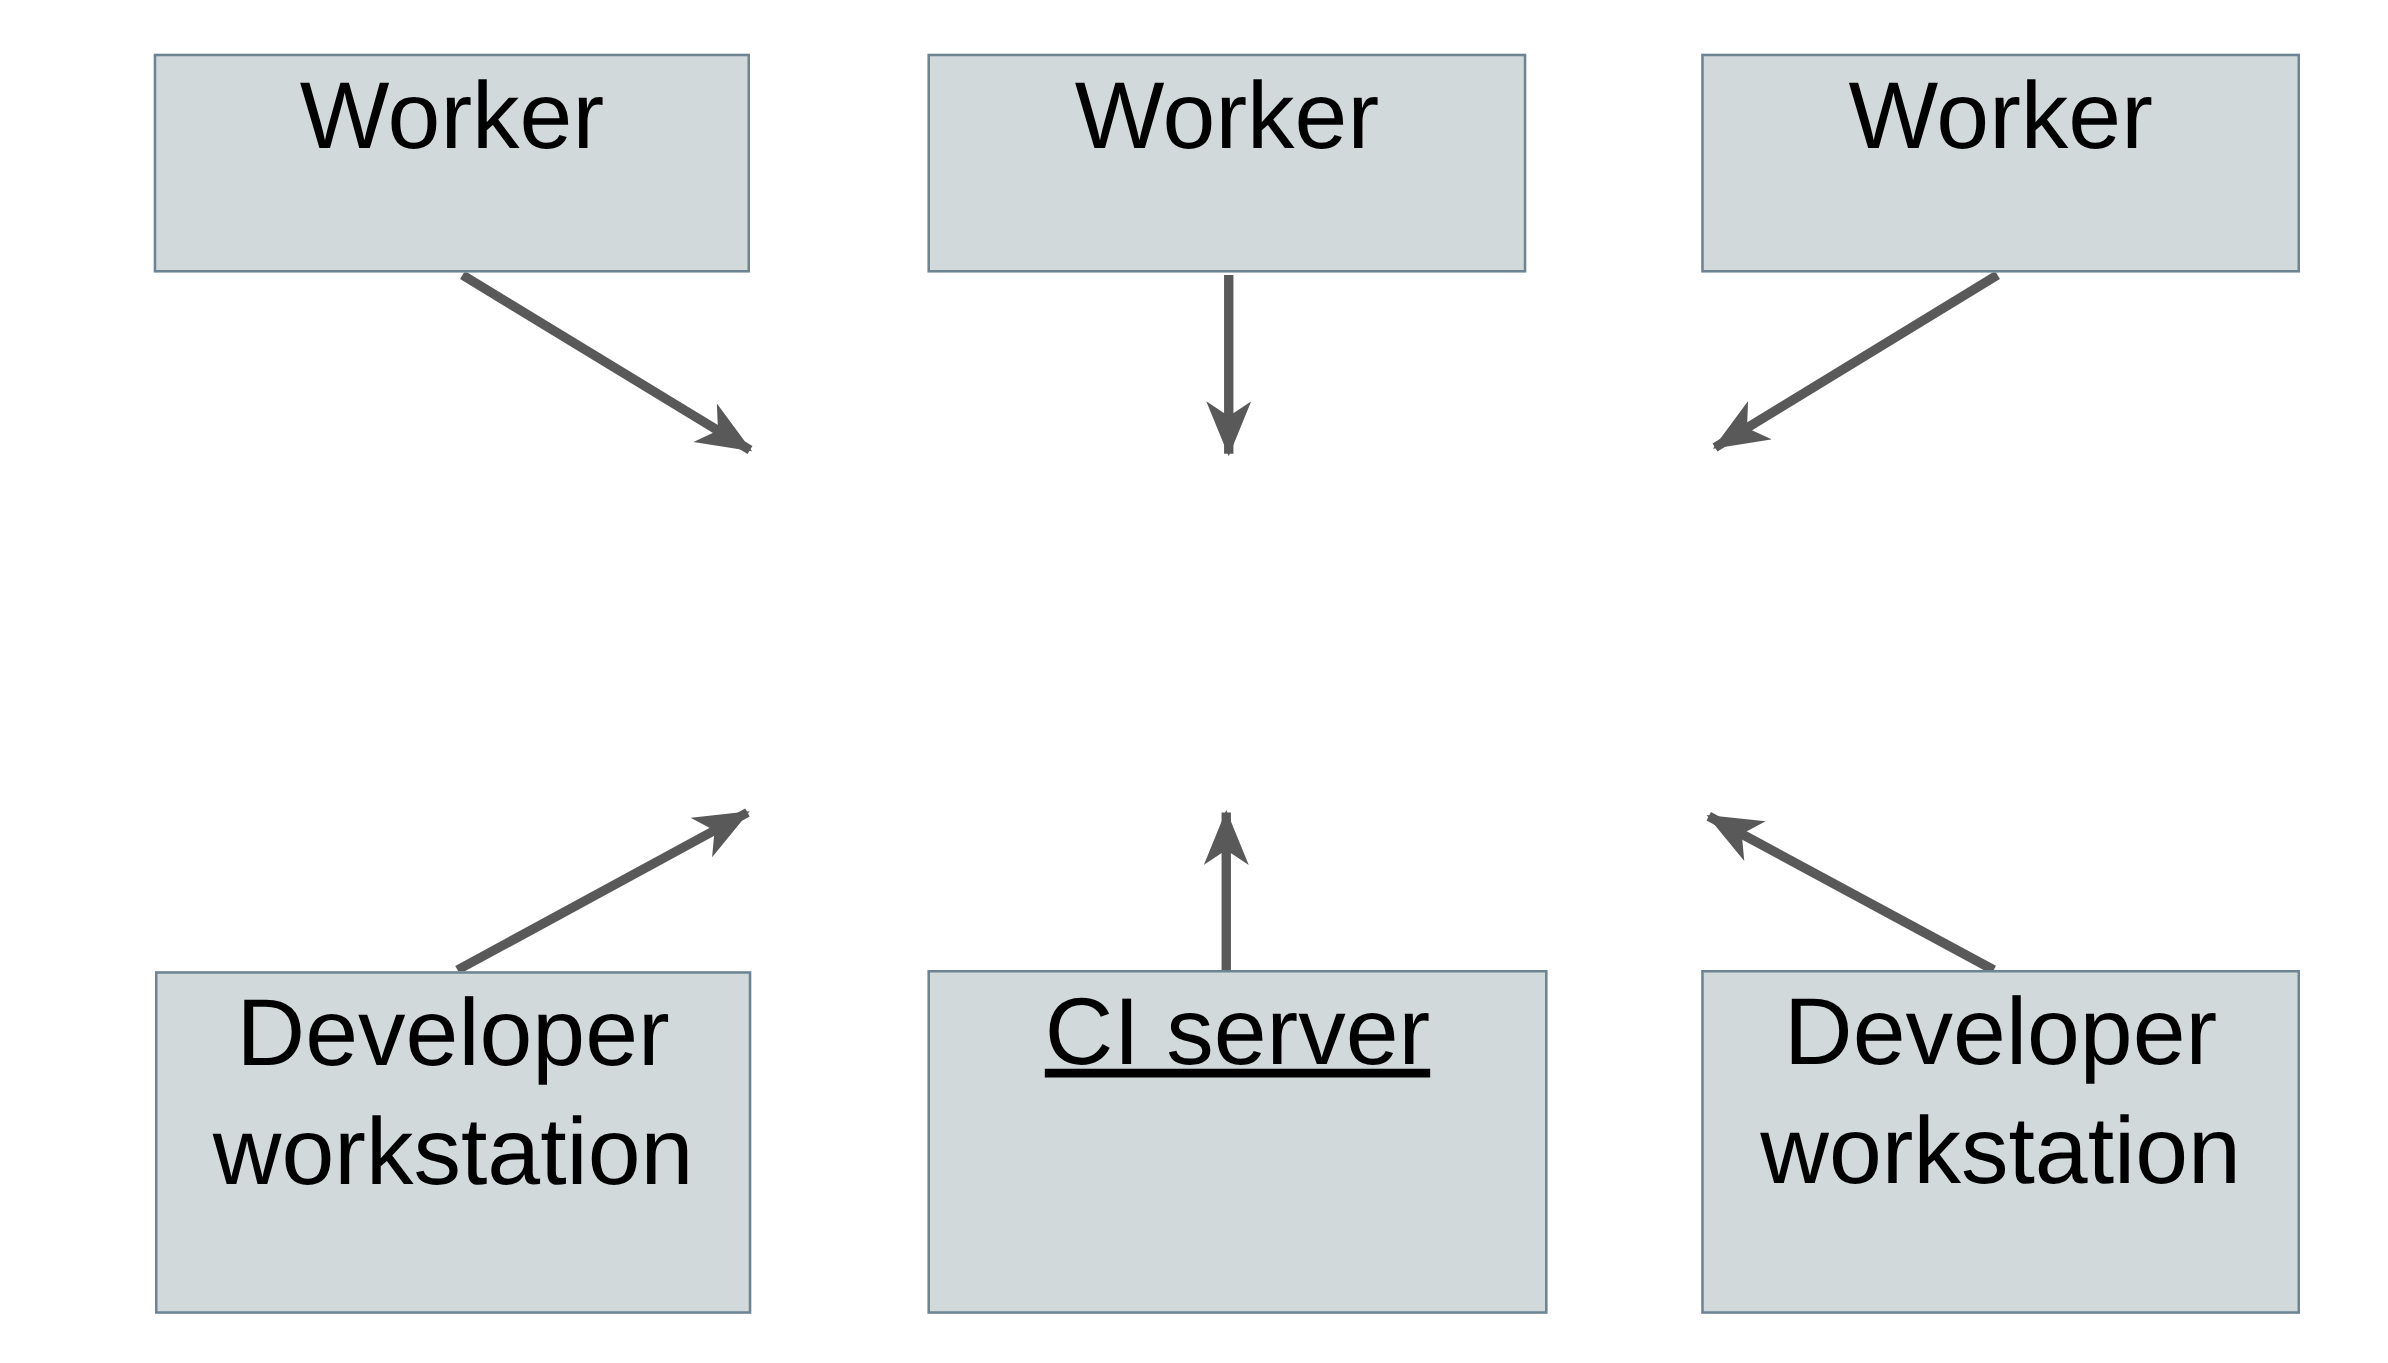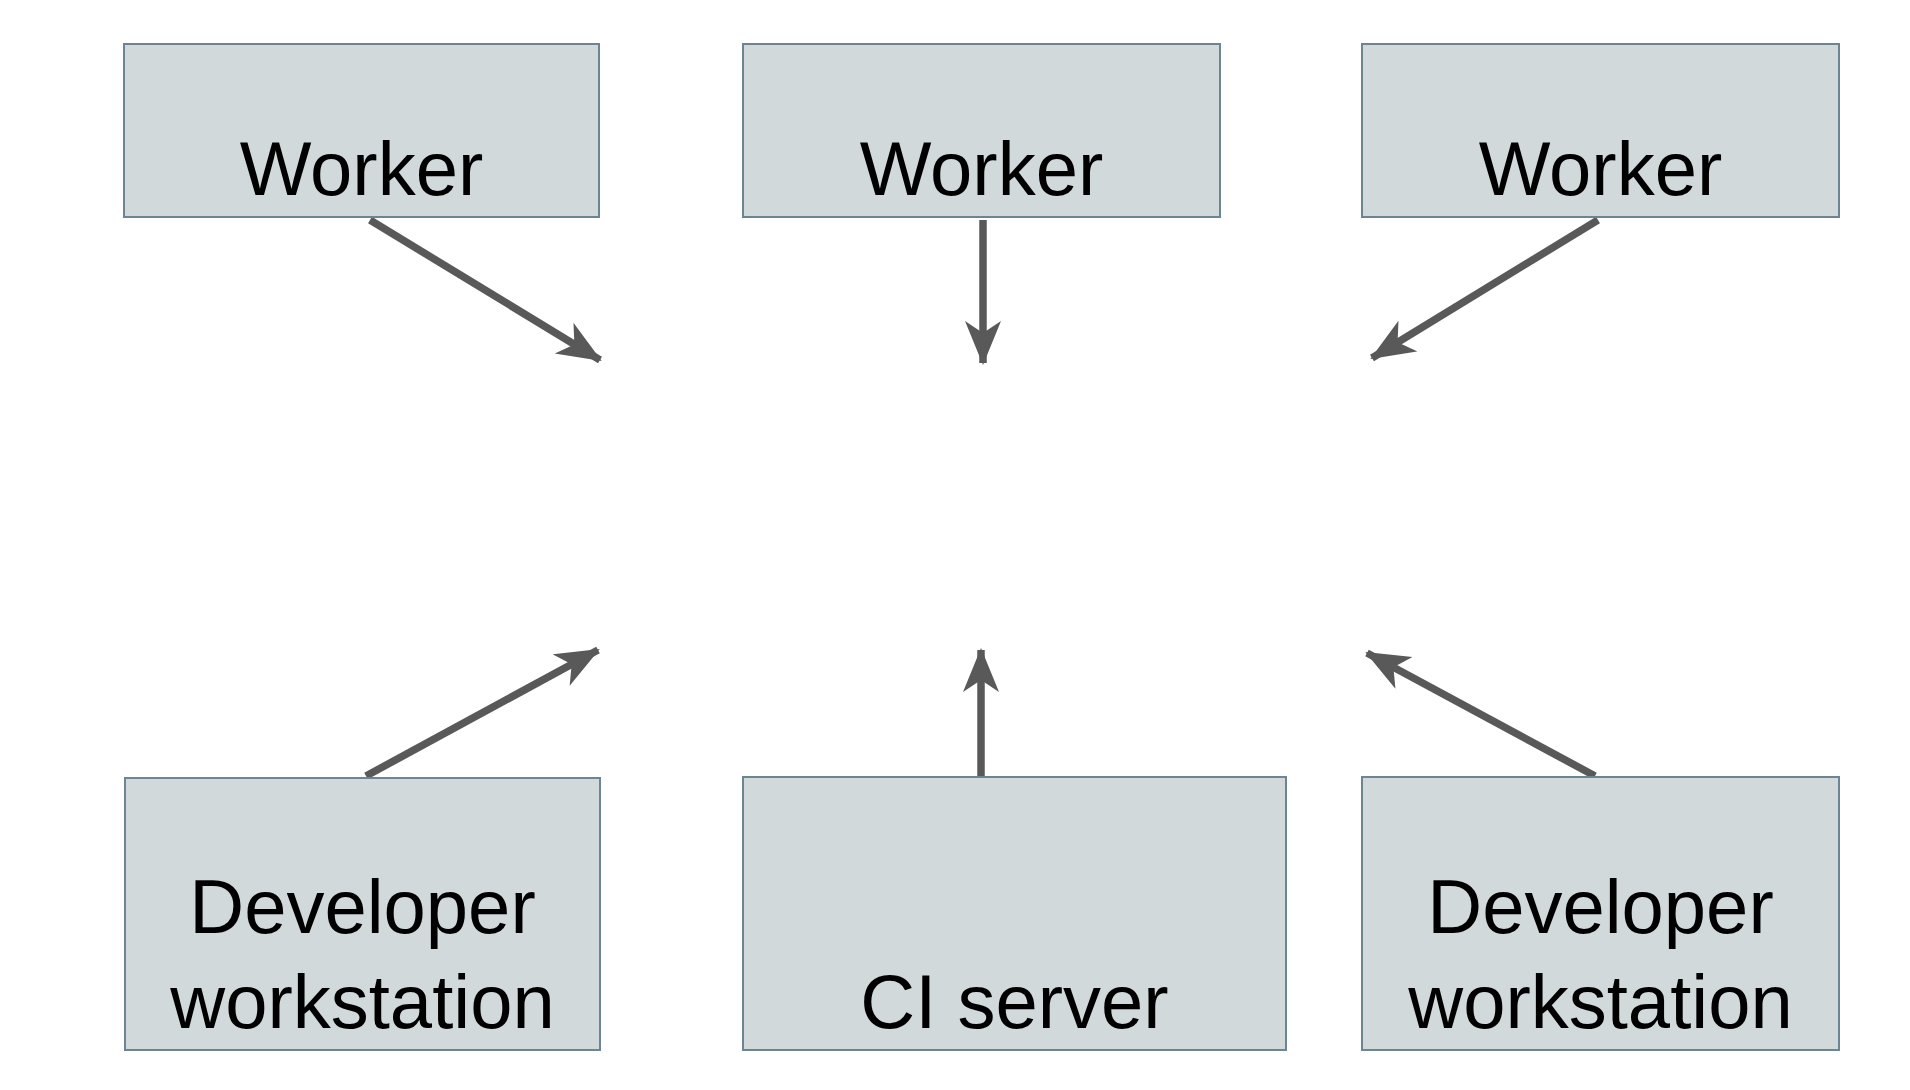--- a/index.html
+++ b/index.html
@@ -31,36 +31,36 @@
   .edges-layer line {
     stroke: var(--arrow-color);
     stroke-width: 7.5;
   }
   .arrowhead-path { fill: var(--arrow-color); }
   .node {
     position: absolute;
     background: var(--node-fill);
     border: 2.5px solid var(--node-border);
     display: flex;
-    align-items: flex-end;
+    align-items: flex-start;
     justify-content: center;
     text-align: center;
   }
   .node-label {
     color: var(--label-color);
     font-size: 76px;
     line-height: 1.25;
     padding: 0 20px;
   }
   .n-worker-1      { left: 123px;  top: 43px;  width: 477px; height: 175px; }
   .n-worker-2      { left: 742px;  top: 43px;  width: 479px; height: 175px; }
   .n-worker-3      { left: 1361px; top: 43px;  width: 479px; height: 175px; }
   .n-build-master  { left: 592px;  top: 370px; width: 768px; height: 272px; }
   .n-dev-left      { left: 124px;  top: 777px; width: 477px; height: 274px; }
-  .n-ci-server     { left: 742px;  top: 776px; width: 545px; height: 275px; }
+  .n-ci-server     { left: 742px;  top: 776px; width: 496px; height: 275px; text-decoration: underline; }
   .n-dev-right     { left: 1361px; top: 776px; width: 479px; height: 275px; }
 </style>
 </head>
 <body>
 
 <div class="canvas">
 
   <svg class="edges-layer" viewBox="0 0 1910 1090" xmlns="http://www.w3.org/2000/svg">
     <defs>
       <marker id="arrowhead" markerUnits="userSpaceOnUse" markerWidth="50" markerHeight="40" refX="42" refY="18" orient="auto">

